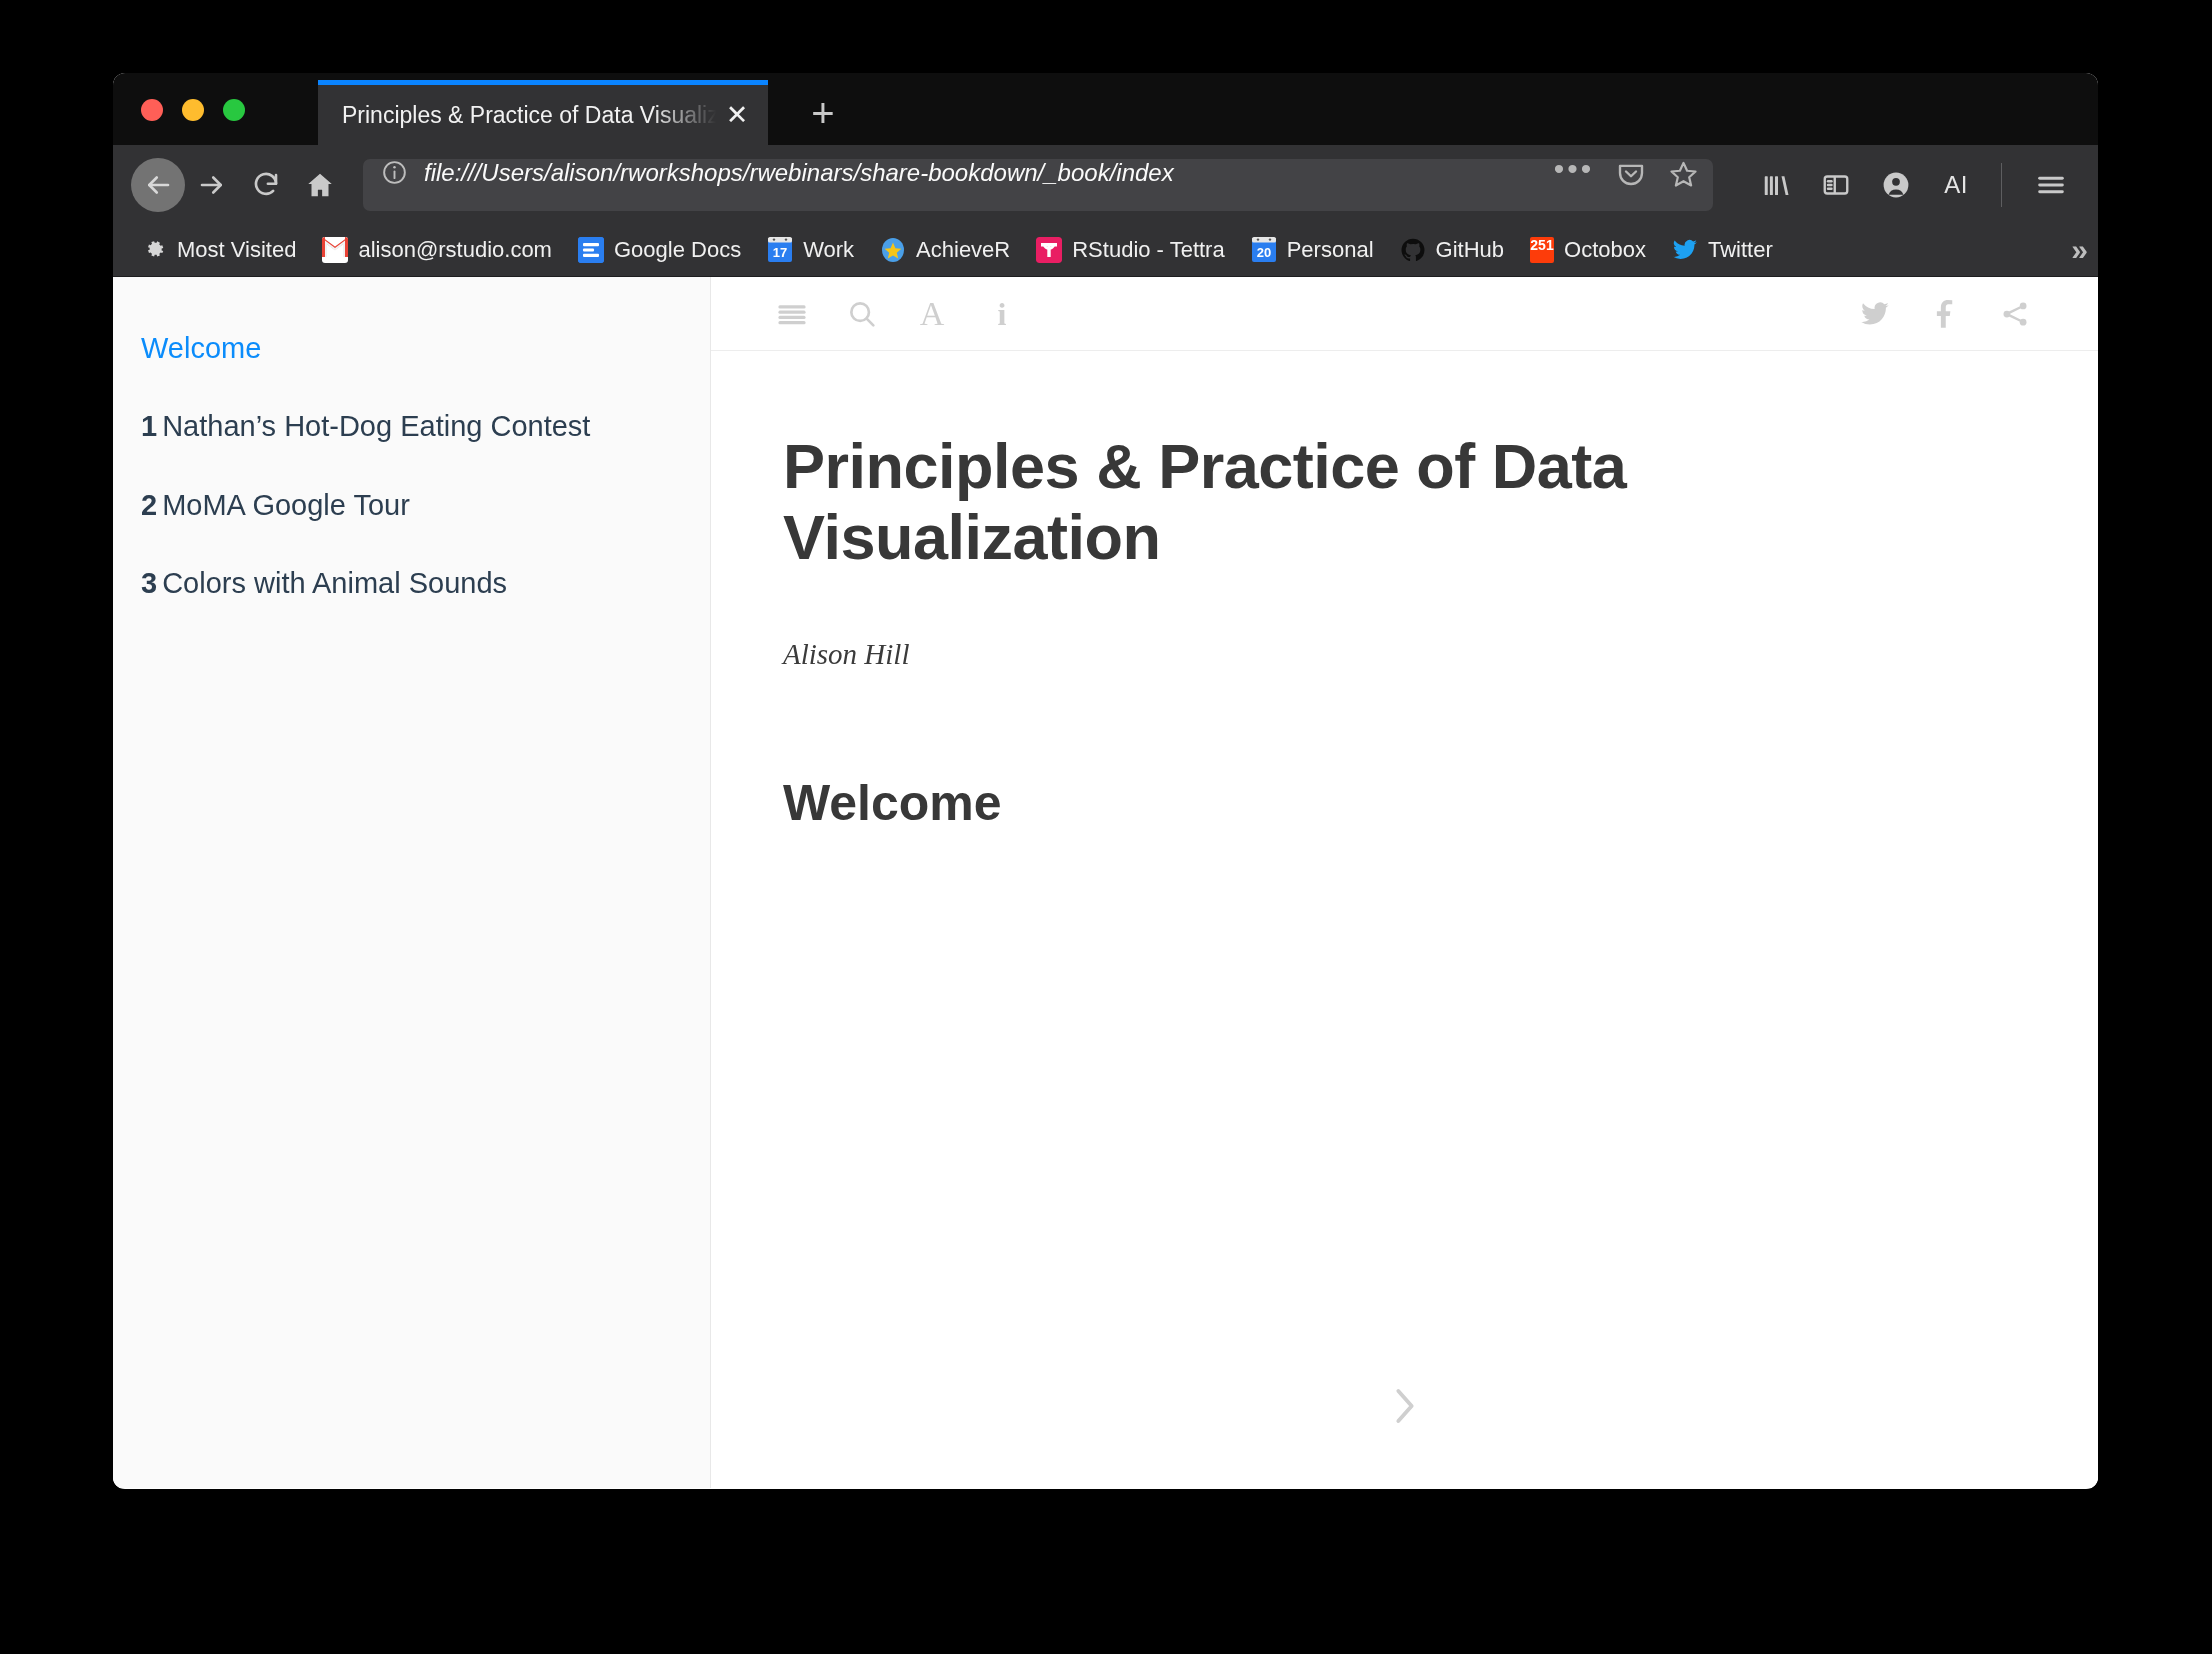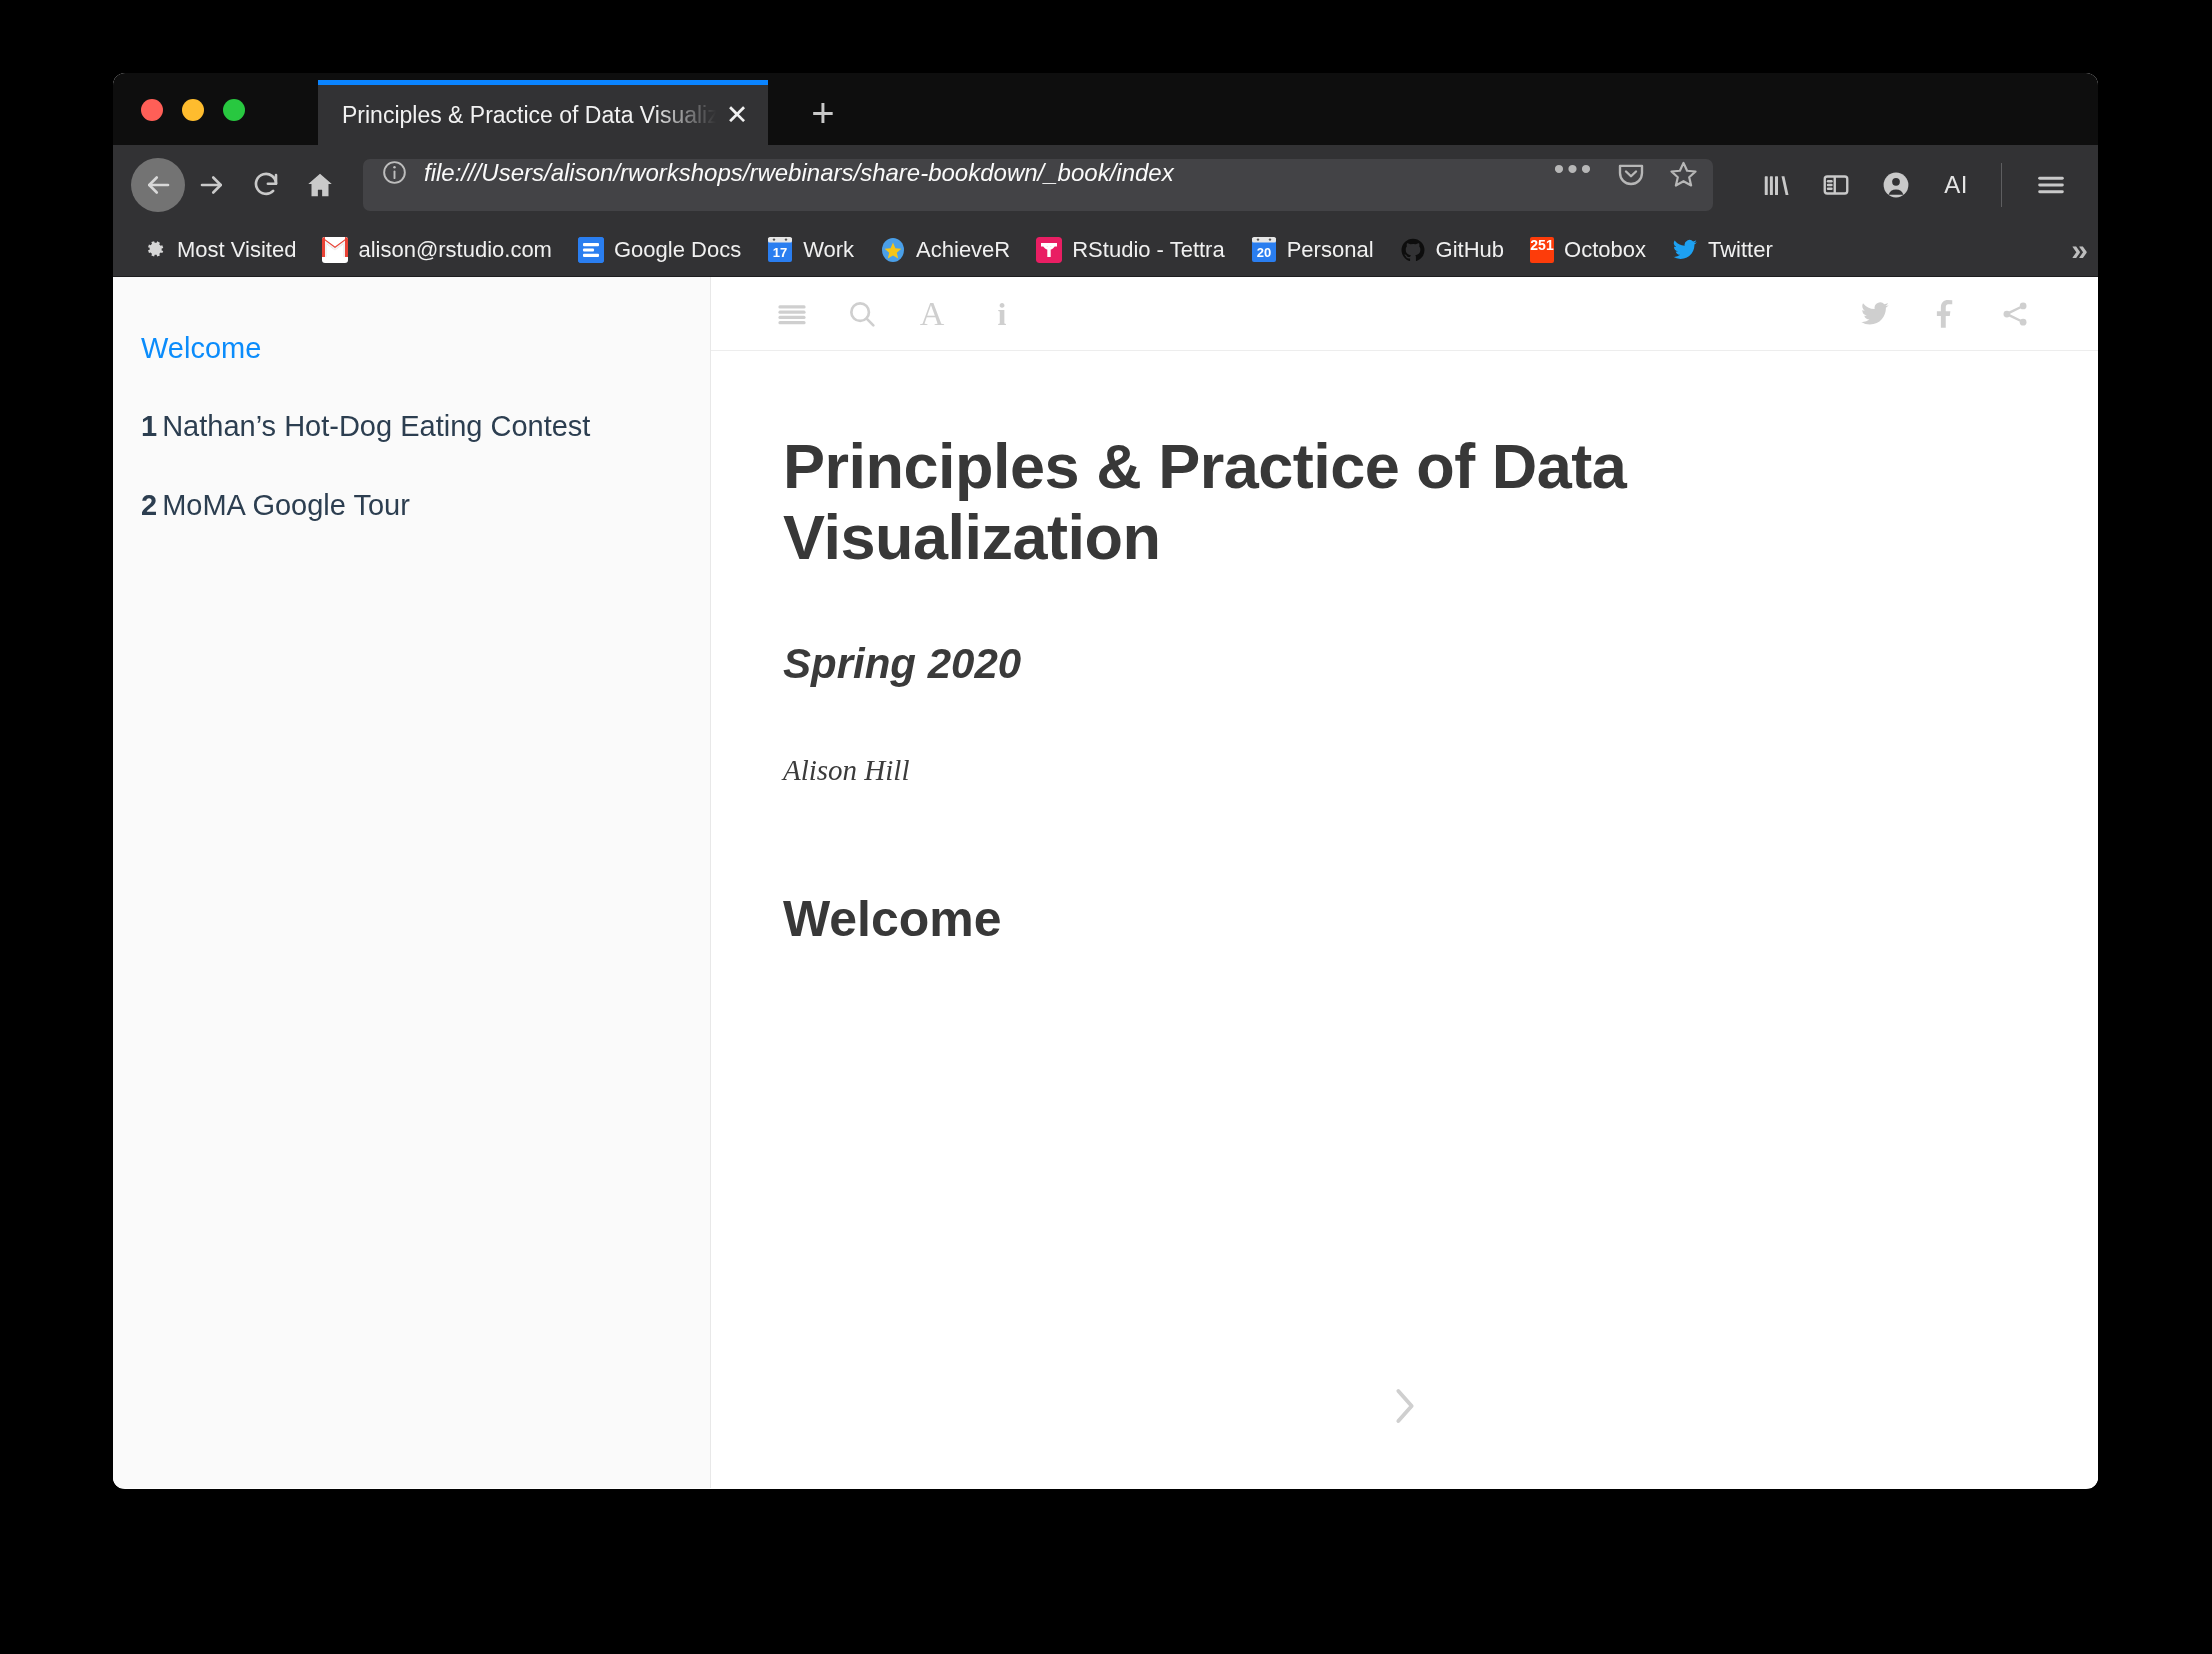--- a/index.html
+++ b/index.html
@@ -484,20 +484,23 @@
 
   <div id="page-body">
 
     <div id="toc-sidebar">
       <div class="toc-item" id="toc-welcome">Welcome</div>
       <div class="toc-item" style="margin-top:16px;">
         <span class="toc-num">1</span><span>Nathan’s Hot-Dog Eating Contest</span>
       </div>
       <div class="toc-item" style="margin-top:16px;">
         <span class="toc-num">2</span><span>MoMA Google Tour</span>
+      </div>
+      <div class="toc-item" style="margin-top:16px;">
+        <span class="toc-num">3</span><span>Colors with Animal Sounds</span>
       </div>
     </div>
 
     <div id="content-area">
 
       <div id="book-toolbar">
         <div class="book-icon">
           <svg width="34" height="34" viewBox="0 0 24 24" fill="none" stroke="currentColor" stroke-width="2.2" stroke-linecap="round">
               <line x1="3.5" y1="7" x2="20.5" y2="7"></line>
               <line x1="3.5" y1="10.7" x2="20.5" y2="10.7"></line>
@@ -536,21 +539,20 @@
                 <circle cx="18.5" cy="18.5" r="2.7" fill="currentColor" stroke="none"></circle>
                 <line x1="8" y1="10.7" x2="16" y2="6.8"></line>
                 <line x1="8" y1="13.3" x2="16" y2="17.2"></line>
               </svg>
           </div>
         </div>
       </div>
 
       <div id="content-scroll">
         <h1 id="book-title">Principles &amp; Practice of Data Visualization</h1>
-        <h2 id="book-subtitle">Spring 2020</h2>
         <div id="book-author">Alison Hill</div>
         <h2 id="welcome-heading">Welcome</h2>
 
         <div id="next-nav">
           <svg width="46" height="60" viewBox="0 0 24 36" fill="none" stroke="currentColor" stroke-width="2.3" stroke-linecap="round" stroke-linejoin="round">
               <polyline points="8,9 16,18 8,27"></polyline>
             </svg>
         </div>
       </div>
 

